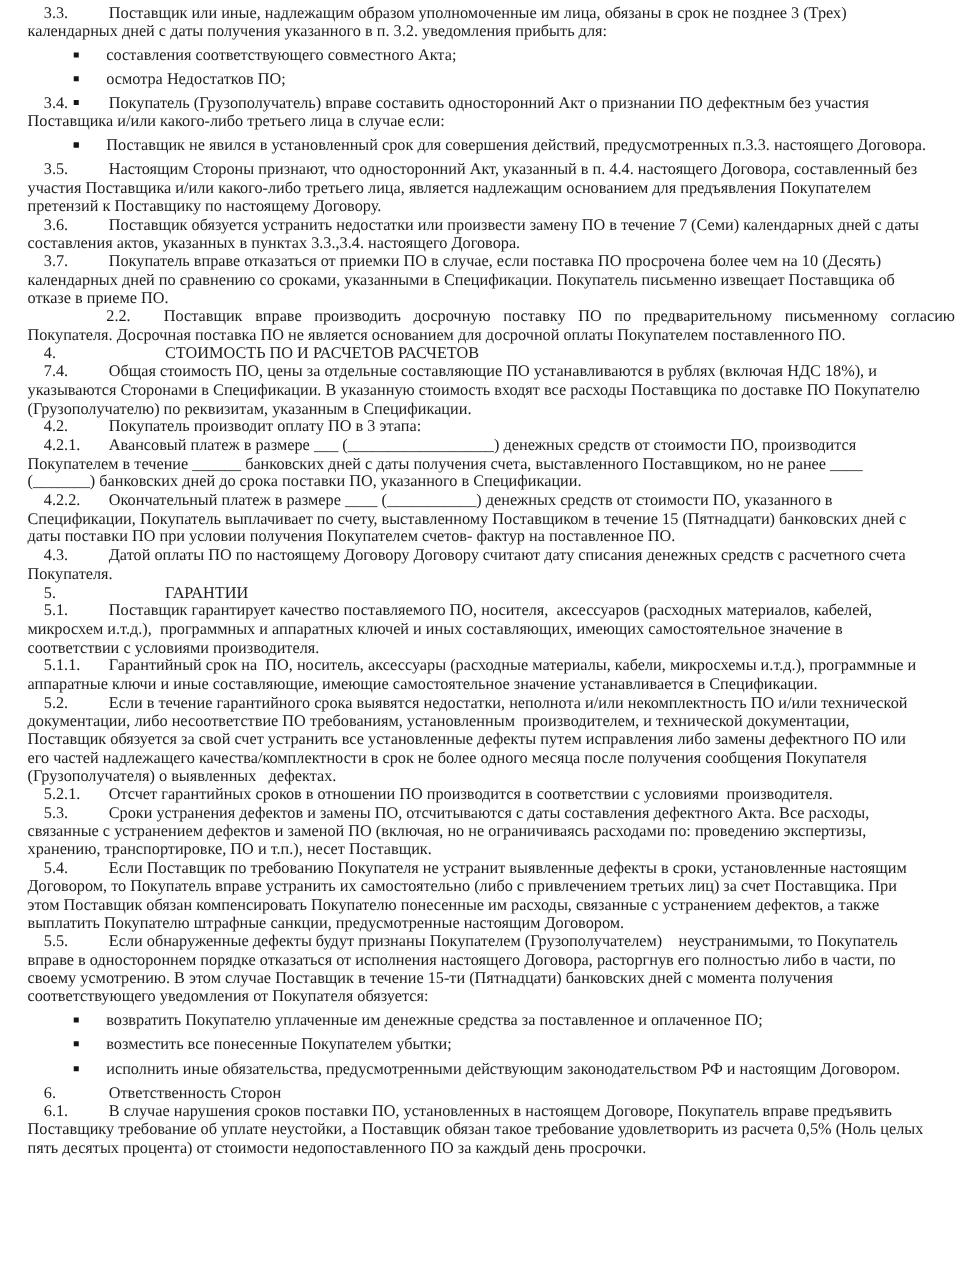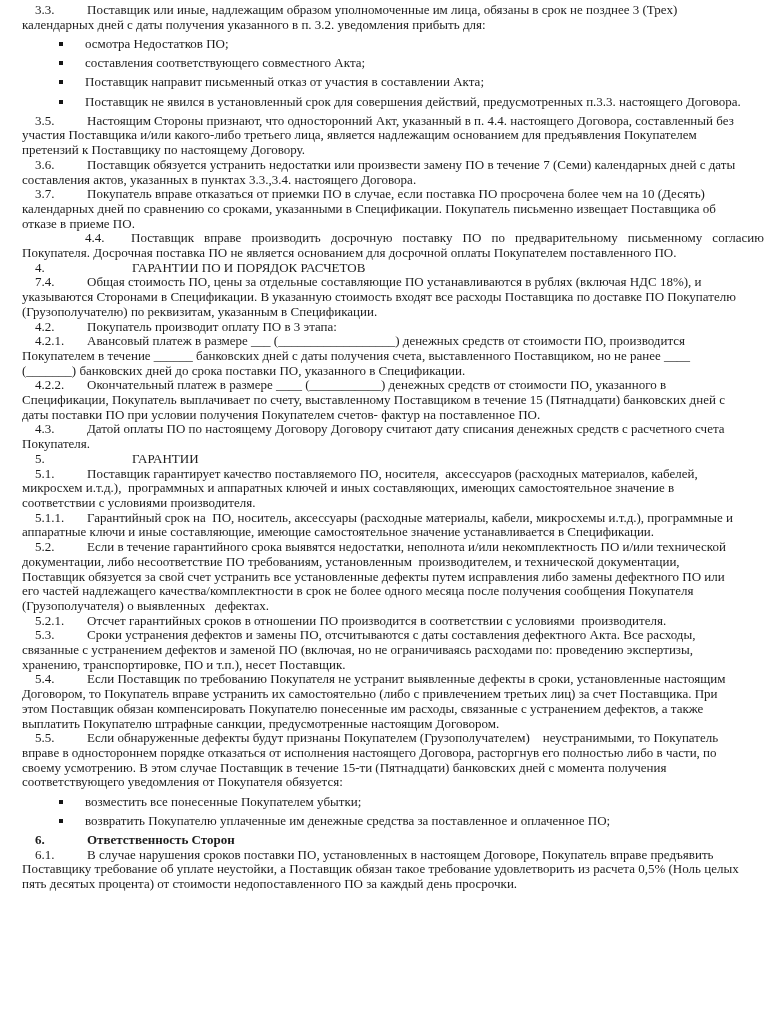--- a/index.html
+++ b/index.html
@@ -28,21 +28,21 @@
   .numbered .num,
   .heading .num,
   .heading-wide .num,
   .numbered-justified .num {
     display: inline-block;
     text-indent: 0;
   }
   .numbered .num { width: 52px; }
 
   
-  .heading { text-indent: 13px; font-weight: bold; }
+  .heading { text-indent: 13px; }
   .heading .num { width: 52px; }
   .heading-wide { text-indent: 13px; }
   .heading-wide .num { width: 97px; }
 
   
   .numbered-justified {
     text-indent: 63px;
     text-align: justify;
     margin-right: -20px;
   }
@@ -62,41 +62,43 @@
     height: 4px;
     background: #161616;
   }
 </style>
 </head>
 <body>
 
 <main id="page" style="background: rgb(255, 255, 255); color: rgb(28, 28, 28);">
   <div id="doc">
       <div class="block numbered"><span class="num">3.3.</span><span class="txt">Поставщик или иные, надлежащим образом уполномоченные им лица, обязаны в срок не позднее 3 (Трех) календарных дней с даты получения указанного в п. 3.2. уведомления прибыть для:</span></div>
+      <div class="block bullet"><span class="marker"></span><span class="txt">составления соответствующего совместного Акта;</span></div>
       <div class="block bullet"><span class="marker"></span><span class="txt">осмотра Недостатков ПО;</span></div>
-      <div class="block bullet"><span class="marker"></span><span class="txt">составления соответствующего совместного Акта;</span></div>
       <div class="block bullet"><span class="marker"></span></div>
-      <div class="block bullet"><span class="marker"></span><span class="txt">Поставщик направит письменный отказ от участия в составлении Акта;</span></div>
+      <div class="block numbered"><span class="num">3.4.</span><span class="txt">Покупатель (Грузополучатель) вправе составить односторонний Акт о признании ПО дефектным без участия Поставщика и/или какого-либо третьего лица в случае если:</span></div>
+      <div class="block bullet"><span class="marker"></span></div>
       <div class="block bullet"><span class="marker"></span><span class="txt">Поставщик не явился в установленный срок для совершения действий, предусмотренных п.3.3. настоящего Договора.</span></div>
       <div class="block numbered"><span class="num">3.5.</span><span class="txt">Настоящим Стороны признают, что односторонний Акт, указанный в п. 4.4. настоящего Договора, составленный без участия Поставщика и/или какого-либо третьего лица, является надлежащим основанием для предъявления Покупателем претензий к Поставщику по настоящему Договору.</span></div>
       <div class="block numbered"><span class="num">3.6.</span><span class="txt">Поставщик обязуется устранить недостатки или произвести замену ПО в течение 7 (Семи) календарных дней с даты составления актов, указанных в пунктах 3.3.,3.4. настоящего Договора.</span></div>
       <div class="block numbered"><span class="num">3.7.</span><span class="txt">Покупатель вправе отказаться от приемки ПО в случае, если поставка ПО просрочена более чем на 10 (Десять) календарных дней по сравнению со сроками, указанными в Спецификации. Покупатель письменно извещает Поставщика об отказе в приеме ПО.</span></div>
-      <div class="block numbered-justified"><span class="num">4.4.</span><span class="txt">Поставщик вправе производить досрочную поставку ПО по предварительному письменному согласию Покупателя. Досрочная поставка ПО не является основанием для досрочной оплаты Покупателем поставленного ПО.</span></div>
-      <div class="block heading-wide"><span class="num">4.</span><span class="txt">ГАРАНТИИ ПО И ПОРЯДОК РАСЧЕТОВ</span></div>
+      <div class="block numbered-justified"><span class="num">2.2.</span><span class="txt">Поставщик вправе производить досрочную поставку ПО по предварительному письменному согласию Покупателя. Досрочная поставка ПО не является основанием для досрочной оплаты Покупателем поставленного ПО.</span></div>
+      <div class="block heading-wide"><span class="num">4.</span><span class="txt">СТОИМОСТЬ ПО И РАСЧЕТОВ РАСЧЕТОВ</span></div>
       <div class="block numbered"><span class="num">7.4.</span><span class="txt">Общая стоимость ПО, цены за отдельные составляющие ПО устанавливаются в рублях (включая НДС 18%), и указываются Сторонами в Спецификации. В указанную стоимость входят все расходы Поставщика по доставке ПО Покупателю (Грузополучателю) по реквизитам, указанным в Спецификации.</span></div>
       <div class="block numbered"><span class="num">4.2.</span><span class="txt">Покупатель производит оплату ПО в 3 этапа:</span></div>
       <div class="block numbered"><span class="num">4.2.1.</span><span class="txt">Авансовый платеж в размере ___ (__________________) денежных средств от стоимости ПО, производится Покупателем в течение ______ банковских дней с даты получения счета, выставленного Поставщиком, но не ранее ____ (_______) банковских дней до срока поставки ПО, указанного в Спецификации.</span></div>
       <div class="block numbered"><span class="num">4.2.2.</span><span class="txt">Окончательный платеж в размере ____ (___________) денежных средств от стоимости ПО, указанного в Спецификации, Покупатель выплачивает по счету, выставленному Поставщиком в течение 15 (Пятнадцати) банковских дней с даты поставки ПО при условии получения Покупателем счетов- фактур на поставленное ПО.</span></div>
       <div class="block numbered"><span class="num">4.3.</span><span class="txt">Датой оплаты ПО по настоящему Договору Договору считают дату списания денежных средств с расчетного счета Покупателя.</span></div>
       <div class="block heading-wide"><span class="num">5.</span><span class="txt">ГАРАНТИИ</span></div>
       <div class="block numbered"><span class="num">5.1.</span><span class="txt">Поставщик гарантирует качество поставляемого ПО, носителя,&nbsp; аксессуаров (расходных материалов, кабелей, микросхем и.т.д.),&nbsp; программных и аппаратных ключей и иных составляющих, имеющих самостоятельное значение в соответствии с условиями производителя.</span></div>
       <div class="block numbered"><span class="num">5.1.1.</span><span class="txt">Гарантийный срок на&nbsp; ПО, носитель, аксессуары (расходные материалы, кабели, микросхемы и.т.д.), программные и аппаратные ключи и иные составляющие, имеющие самостоятельное значение устанавливается в Спецификации.</span></div>
       <div class="block numbered"><span class="num">5.2.</span><span class="txt">Если в течение гарантийного срока выявятся недостатки, неполнота и/или некомплектность ПО и/или технической документации, либо несоответствие ПО требованиям, установленным&nbsp; производителем, и технической документации, Поставщик обязуется за свой счет устранить все установленные дефекты путем исправления либо замены дефектного ПО или его частей надлежащего качества/комплектности в срок не более одного месяца после получения сообщения Покупателя (Грузополучателя) о выявленных&nbsp;&nbsp; дефектах.</span></div>
       <div class="block numbered"><span class="num">5.2.1.</span><span class="txt">Отсчет гарантийных сроков в отношении ПО производится в соответствии с условиями&nbsp; производителя.</span></div>
       <div class="block numbered"><span class="num">5.3.</span><span class="txt">Сроки устранения дефектов и замены ПО, отсчитываются с даты составления дефектного Акта. Все расходы, связанные с устранением дефектов и заменой ПО (включая, но не ограничиваясь расходами по: проведению экспертизы, хранению, транспортировке, ПО и т.п.), несет Поставщик.</span></div>
       <div class="block numbered"><span class="num">5.4.</span><span class="txt">Если Поставщик по требованию Покупателя не устранит выявленные дефекты в сроки, установленные настоящим Договором, то Покупатель вправе устранить их самостоятельно (либо с привлечением третьих лиц) за счет Поставщика. При этом Поставщик обязан компенсировать Покупателю понесенные им расходы, связанные с устранением дефектов, а также выплатить Покупателю штрафные санкции, предусмотренные настоящим Договором.</span></div>
       <div class="block numbered"><span class="num">5.5.</span><span class="txt">Если обнаруженные дефекты будут признаны Покупателем (Грузополучателем)&nbsp;&nbsp;&nbsp; неустранимыми, то Покупатель вправе в одностороннем порядке отказаться от исполнения настоящего Договора, расторгнув его полностью либо в части, по своему усмотрению. В этом случае Поставщик в течение 15-ти (Пятнадцати) банковских дней с момента получения соответствующего уведомления от Покупателя обязуется:</span></div>
+      <div class="block bullet"><span class="marker"></span><span class="txt">возвратить Покупателю уплаченные им денежные средства за поставленное и оплаченное ПО;</span></div>
       <div class="block bullet"><span class="marker"></span><span class="txt">возместить все понесенные Покупателем убытки;</span></div>
-      <div class="block bullet"><span class="marker"></span><span class="txt">возвратить Покупателю уплаченные им денежные средства за поставленное и оплаченное ПО;</span></div>
+      <div class="block bullet"><span class="marker"></span><span class="txt">исполнить иные обязательства, предусмотренными действующим законодательством РФ и настоящим Договором.</span></div>
       <div class="block heading"><span class="num">6.</span><span class="txt">Ответственность Сторон</span></div>
       <div class="block numbered"><span class="num">6.1.</span><span class="txt">В случае нарушения сроков поставки ПО, установленных в настоящем Договоре, Покупатель вправе предъявить Поставщику требование об уплате неустойки, а Поставщик обязан такое требование удовлетворить из расчета 0,5% (Ноль целых пять десятых процента) от стоимости недопоставленного ПО за каждый день просрочки.</span></div>
     </div>
 </main>
 
 </body></html>

